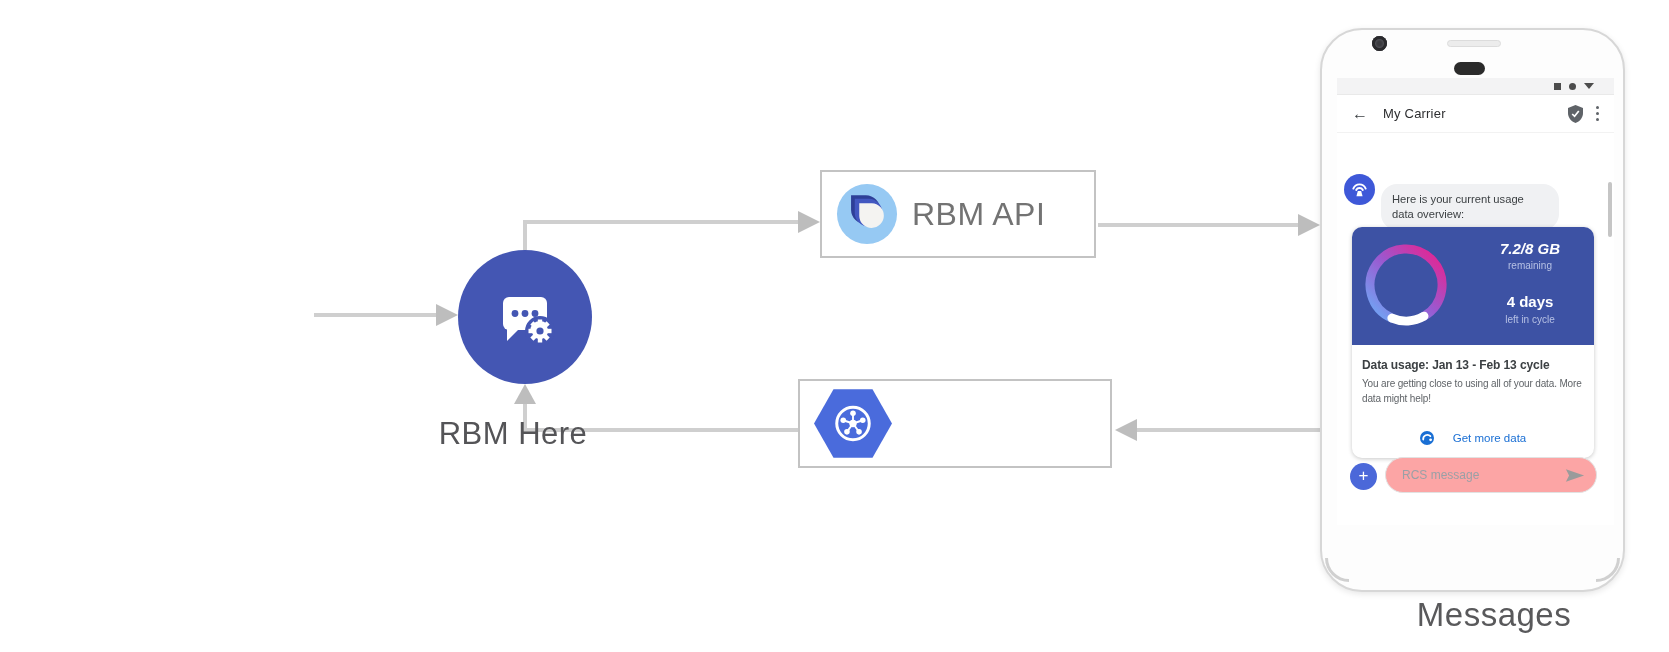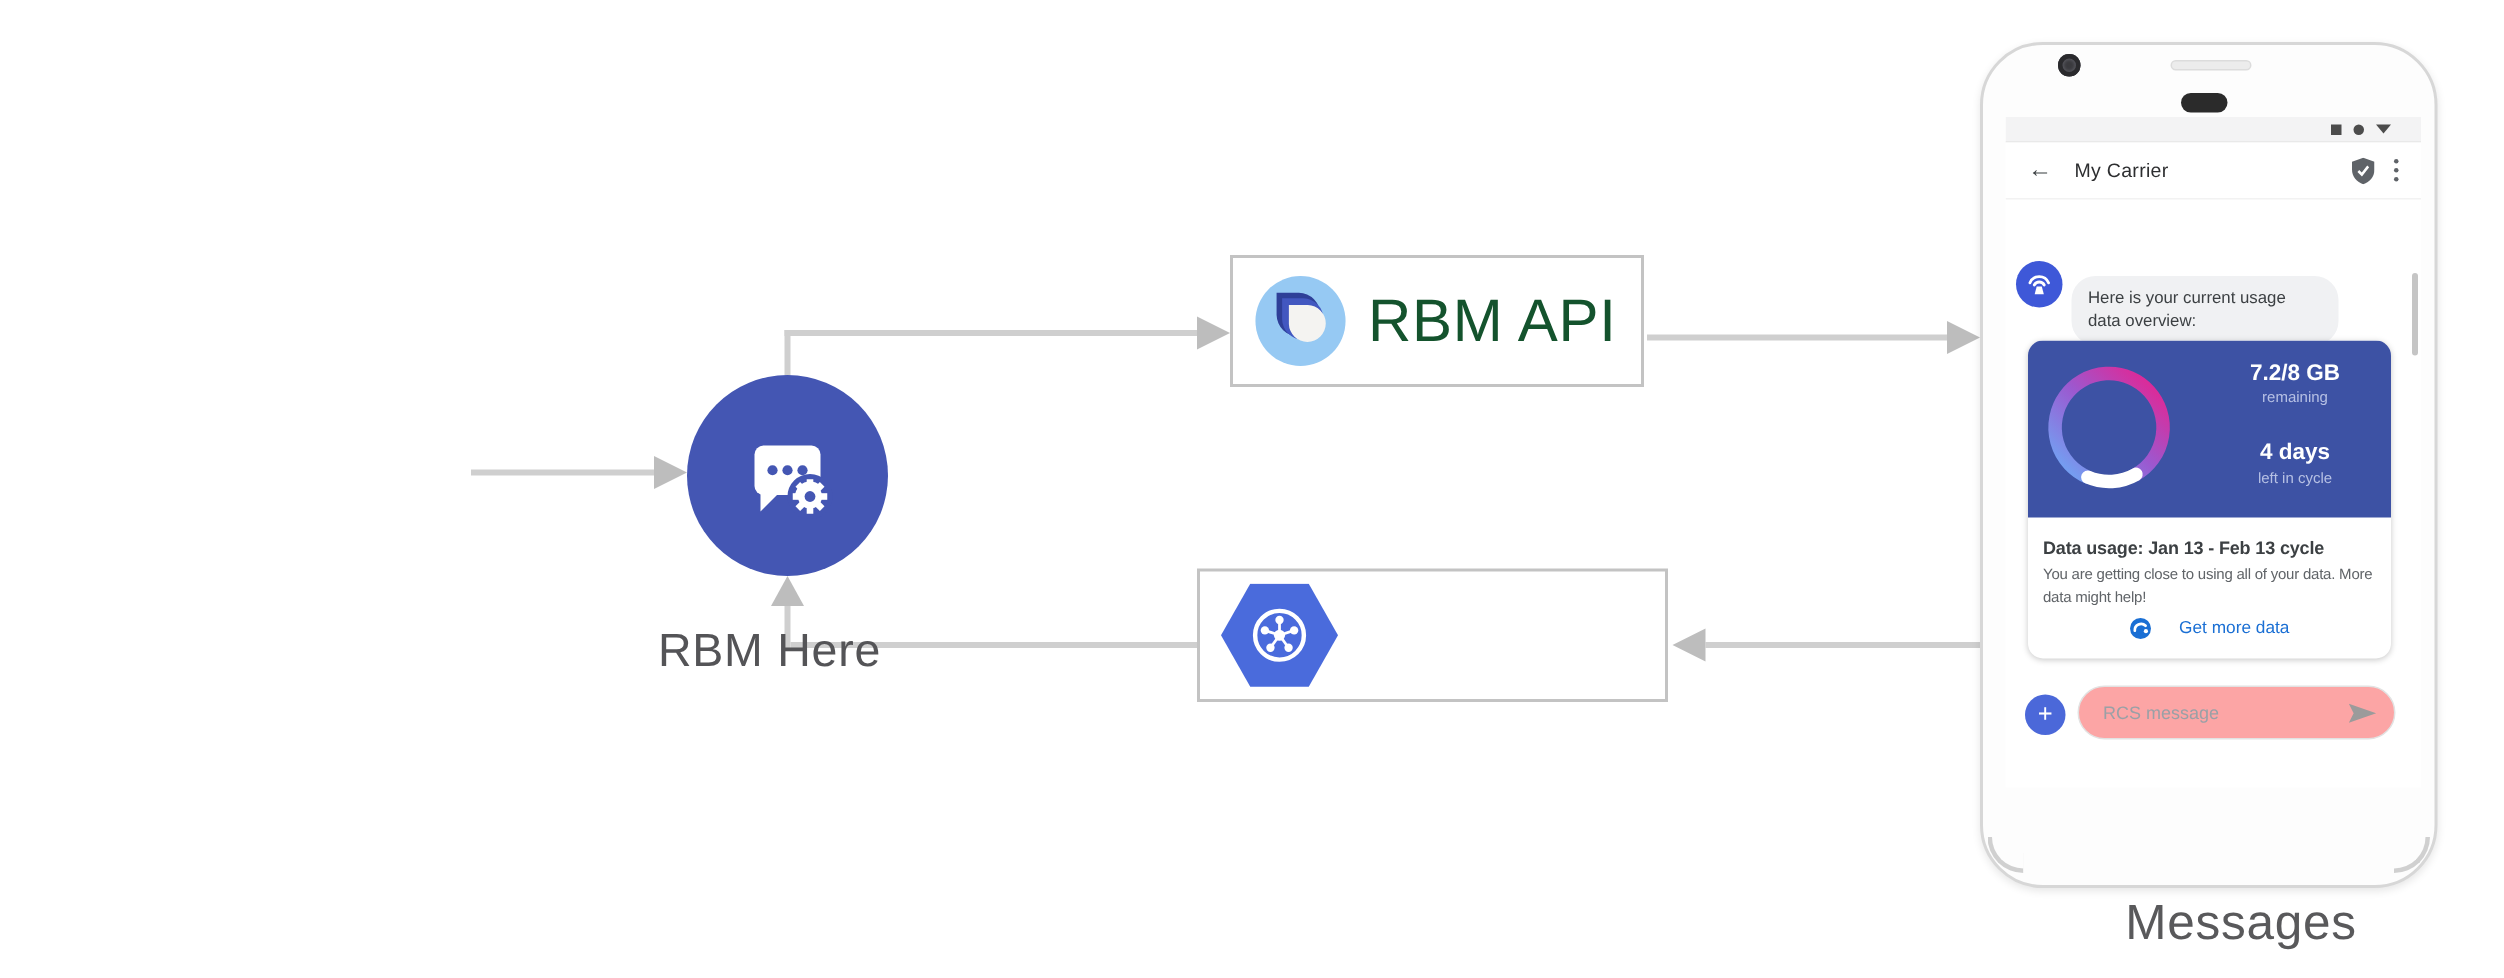--- a/index.html
+++ b/index.html
@@ -12,21 +12,21 @@
   .thinlabel { font-weight:300; letter-spacing:0.5px; color:#58585a; }
 
   #ext-box { left:48px; top:272px; width:266px; height:91px; justify-content:center; }
   #ext-box .lbl { font-size:31px; color:#57575a; }
 
   #agent-circle { position:absolute; left:458px; top:250px; width:134px; height:134px; border-radius:50%;
                   background:#4456b3; display:flex; align-items:center; justify-content:center; }
   #agent-label { position:absolute; left:383px; top:416px; width:260px; text-align:center; font-size:31px; color:#545457; }
 
   #api-box { left:820px; top:170px; width:276px; height:88px; padding-left:14px; }
-  #api-box .lbl { font-size:40px; color:#14532d; margin-left:14px; }
+  #api-box .lbl { font-size:32px; color:#737373; margin-left:14px; }
 
   #webhook-box { left:798px; top:379px; width:314px; height:89px; padding-left:14px; }
   #webhook-box .lbl { font-size:35px; color:#9c9c9e; margin-left:16px; }
 
   #messages-caption { position:absolute; left:1334px; top:596px; width:320px; text-align:center; font-size:33px; color:#59595b; }
 
   
   .cline { position:absolute; background:#cfcfcf; }
   .ah { position:absolute; width:0; height:0; }
   .ah-right { border-top:11px solid transparent; border-bottom:11px solid transparent; border-left:22px solid #bdbdbd; }
@@ -69,26 +69,26 @@
   #usage-card { position:absolute; left:15px; top:149px; width:242px; border-radius:10px; background:#fff;
                 box-shadow:0 1px 4px rgba(0,0,0,.22); overflow:hidden; }
   #card-blue { position:relative; height:118px; background:#3d52a4; }
   #ring-svg { position:absolute; left:6px; top:10px; }
   #ring-text { position:absolute; left:6px; top:10px; width:96px; height:96px; display:flex; align-items:center; justify-content:center;
                color:#fff; font-weight:300; }
   #ring-text .big { font-size:27px; }
   #ring-text .small { font-size:12px; vertical-align:sub; position:relative; top:6px; left:1px; }
   .blue-val { position:absolute; left:118px; right:4px; text-align:center; color:#fff; font-weight:700; font-size:15px; }
   .blue-sub { position:absolute; left:118px; right:4px; text-align:center; color:#b6c0e4; font-size:10px; }
-  #dv1 { top:13px; } #ds1 { top:33px; } #dv2 { top:66px; } #ds2 { top:87px; }
+  #dv1 { top:13px;font-style:italic; } #ds1 { top:33px; } #dv2 { top:66px; } #ds2 { top:87px; }
 
   #card-white { padding:13px 10px 13px 10px;border-radius:13px; }
   #card-title { font-size:12px; font-weight:700; color:#3c4043; margin-bottom:5px; letter-spacing:-.1px; }
   #card-body { font-size:10px; line-height:14.5px; color:#606468; letter-spacing:-.15px; }
-  #card-action { margin-top:6px; display:flex; align-items:center; justify-content:center; gap:19px; }
+  #card-action { margin-top:25px; display:flex; align-items:center; justify-content:center; gap:19px; }
   #card-action span { font-size:11.5px; font-weight:500; color:#1a6fd4; }
 
   #plus-btn { position:absolute; left:13px; top:385px; width:27px; height:27px; border-radius:50%; background:#4b68d9;
               color:#fff; font-size:17px; font-weight:400; text-align:center; line-height:25px; }
   #composer { position:absolute; left:48px; top:379px; width:212px; height:36px; border:1.5px solid #e2e2e2;
               border-radius:18px; background:#fca5a5; display:flex; align-items:center; }
   #rcs-input { border:none; outline:none; background:transparent; font-size:12px; color:#3c4043;
                padding-left:16px; width:150px; font-family:"Liberation Sans", sans-serif; }
   #rcs-input::placeholder { color:#9aa0a6; }
   #send-icon { position:absolute; right:11px; top:10px; }

